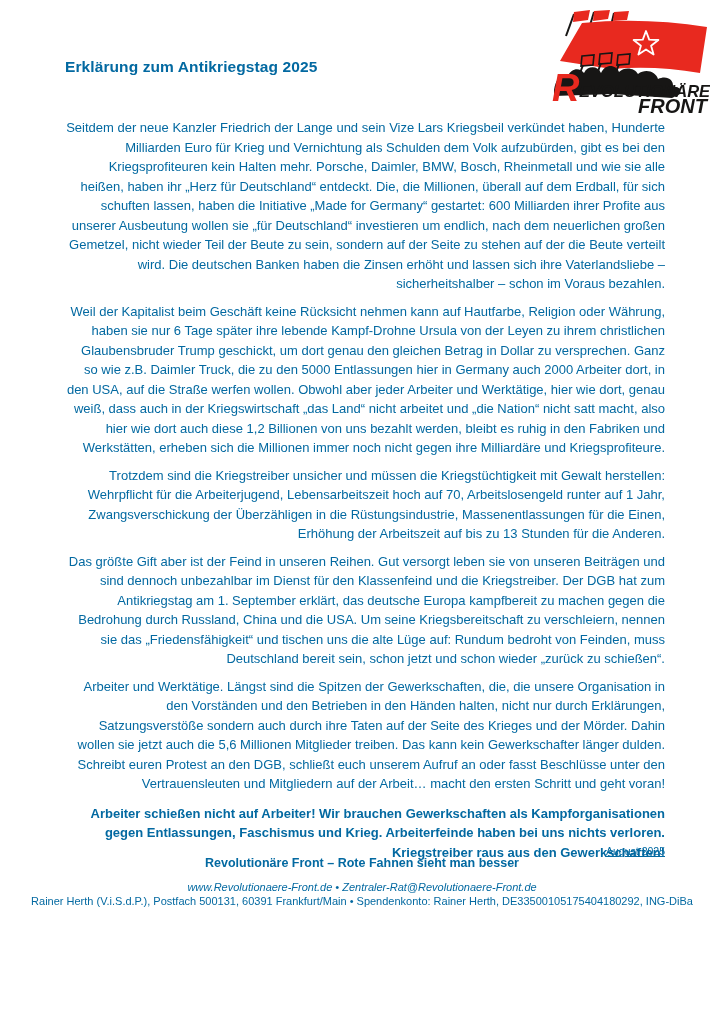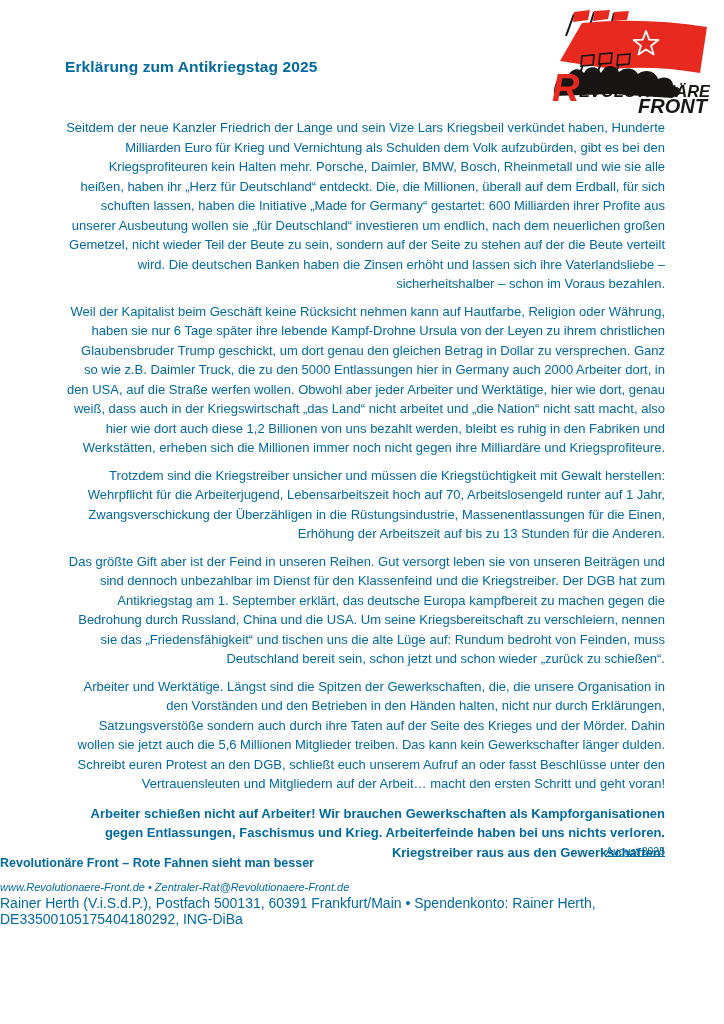--- a/index.html
+++ b/index.html
@@ -42,39 +42,39 @@
     position:absolute;
     right:0;bottom:1px;
     font-weight:normal;
     font-size:10.5px;
     text-decoration:underline;
   }
   .footer{
     position:absolute;
     left:0;top:856px;
     width:724px;
-    text-align:left;
+    text-align:center;
   }
   .footer-org{
     font-size:12.5px;
     font-weight:bold;
     margin-bottom:11px;
   }
   .footer-council{
     font-size:15px;
     font-weight:bold;
     margin-bottom:2px;
   }
   .footer-contact{
     font-size:11px;
     margin-bottom:2px;
     font-style:italic;
   }
   .footer-imprint{
-    font-size:14px;
+    font-size:11px;
   }
 </style>
 </head>
 <body>
 
 <div class="page">
 
   <div class="doc-title">Erklärung zum Antikriegstag 2025</div>
 
   <svg class="logo" viewBox="0 0 158 104" xmlns="http://www.w3.org/2000/svg">

